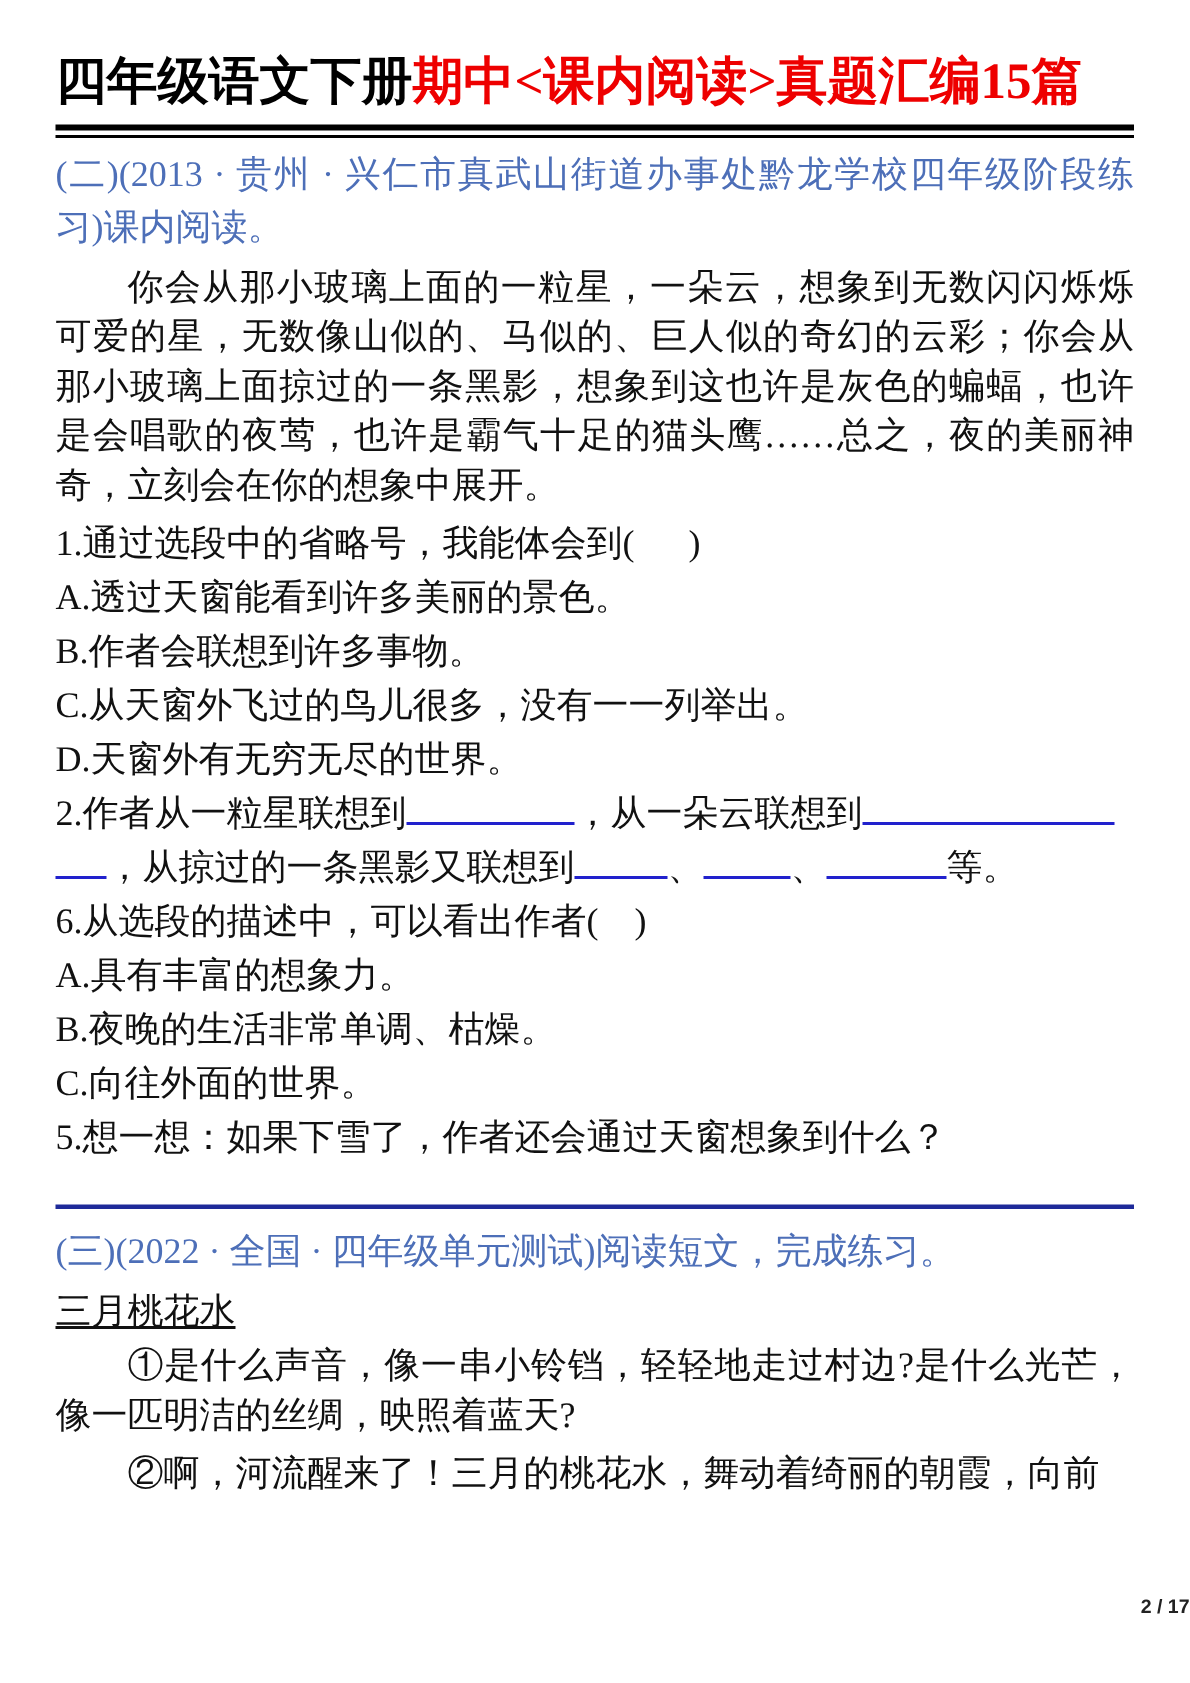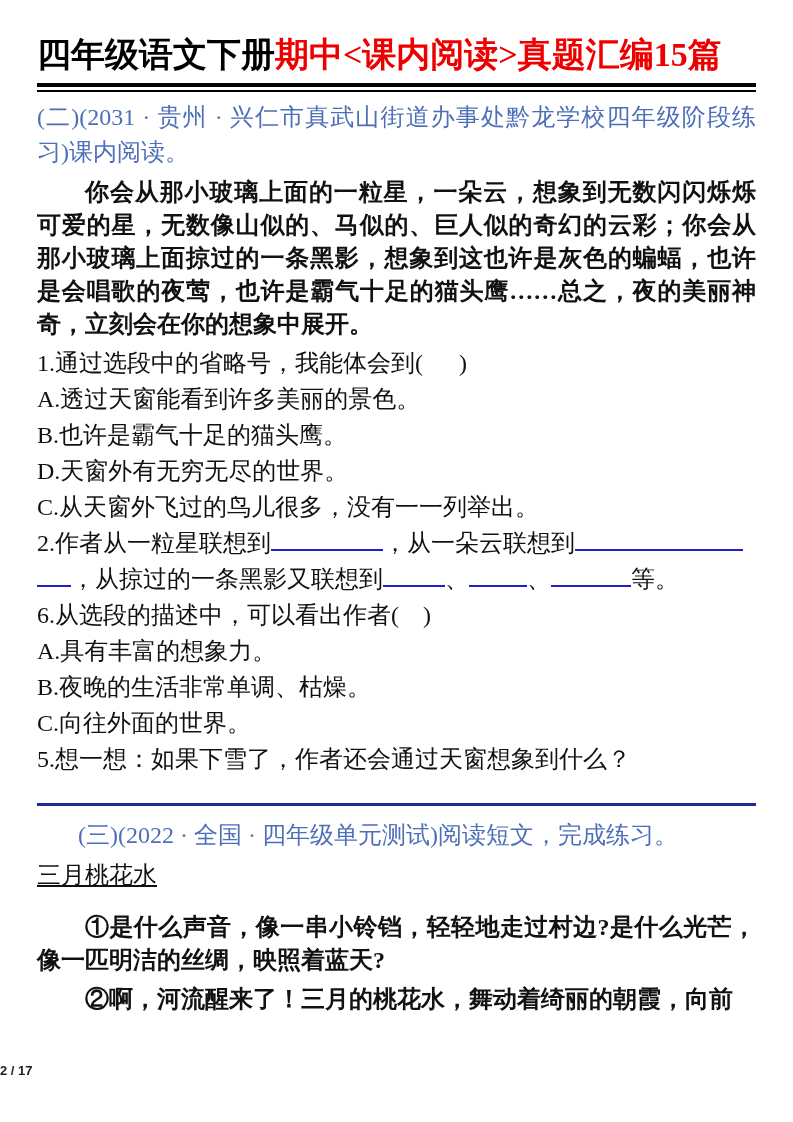--- a/index.html
+++ b/index.html
@@ -33,21 +33,21 @@
   }
   
   .sec-head{
     margin-top:8px;
     font-size:24px;line-height:35px;color:var(--head-blue);
     text-align:justify;
   }
   
   .passage{
     font-size:24px;line-height:33px;text-align:justify;
-    text-indent:2em;margin-top:6px;font-weight:bold;
+    text-indent:2em;margin-top:6px;
   }
   
   .q-block{margin-top:4px;}
   .q-line{
     font-size:24px;line-height:36px;white-space:pre-wrap;
   }
   .blank{
     display:inline-block;height:1em;
     border-bottom:2px solid var(--blank-blue);
     vertical-align:baseline;
@@ -56,53 +56,53 @@
   .bk-b{width:168px;}
   .bk-c{width:34px;}
   .bk-d{width:62px;}
   .bk-e{width:58px;}
   .bk-f{width:80px;}
   
   .sec-sep{
     margin-top:26px;height:0;width:100%;
     border-top:3px solid var(--rule-navy);
   }
-  .sec3-head{margin-top:12px;margin-left:41px;}
+  .sec3-head{margin-top:12px;}
   .passage-title{
     font-size:24px;line-height:40px;text-align:left;margin-top:2px;text-decoration:underline;
   }
-  .p-noindent-wrap{margin-top:16px;}
+  .p-noindent-wrap{margin-top:0;}
   
   .footer{
     position:absolute;left:0;right:0;bottom:44px;
-    text-align:left;
+    text-align:right;
     font-family:"Liberation Sans","DejaVu Sans",sans-serif;
     font-size:13px;font-weight:bold;color:#222;
   }
 </style>
 </head>
 <body>
 
 <div class="page">
 
   <div class="doc-title">
     <span class="t-black">四年级语文下册</span><span class="t-red">期中&lt;课内阅读&gt;真题汇编15篇</span>
   </div>
   <div class="double-rule"></div>
 
-  <div class="sec-head">(二)(2031 · 贵州 · 兴仁市真武山街道办事处黔龙学校四年级阶段练习)课内阅读。</div>
+  <div class="sec-head">(二)(2013 · 贵州 · 兴仁市真武山街道办事处黔龙学校四年级阶段练习)课内阅读。</div>
 
   <div class="passage">你会从那小玻璃上面的一粒星，一朵云，想象到无数闪闪烁烁可爱的星，无数像山似的、马似的、巨人似的奇幻的云彩；你会从那小玻璃上面掠过的一条黑影，想象到这也许是灰色的蝙蝠，也许是会唱歌的夜莺，也许是霸气十足的猫头鹰……总之，夜的美丽神奇，立刻会在你的想象中展开。</div>
 
   <div class="q-block">
     <div class="q-line">1.通过选段中的省略号，我能体会到(      )</div>
     <div class="q-line">A.透过天窗能看到许多美丽的景色。</div>
-    <div class="q-line">B.也许是霸气十足的猫头鹰。</div>
+    <div class="q-line">B.作者会联想到许多事物。</div>
+    <div class="q-line">C.从天窗外飞过的鸟儿很多，没有一一列举出。</div>
     <div class="q-line">D.天窗外有无穷无尽的世界。</div>
-    <div class="q-line">C.从天窗外飞过的鸟儿很多，没有一一列举出。</div>
 
     <div class="q-line"><span>2.作者从一粒星联想到</span><span class="blank bk-a"></span><span>，从一朵云联想到</span><span class="blank bk-b"></span></div>
     <div class="q-line"><span class="blank bk-c"></span><span>，从掠过的一条黑影又联想到</span><span class="blank bk-d"></span><span>、</span><span class="blank bk-e"></span><span>、</span><span class="blank bk-f"></span><span>等。</span></div>
 
     <div class="q-line">6.从选段的描述中，可以看出作者(    )</div>
     <div class="q-line">A.具有丰富的想象力。</div>
     <div class="q-line">B.夜晚的生活非常单调、枯燥。</div>
     <div class="q-line">C.向往外面的世界。</div>
     <div class="q-line">5.想一想：如果下雪了，作者还会通过天窗想象到什么？</div>
   </div>

